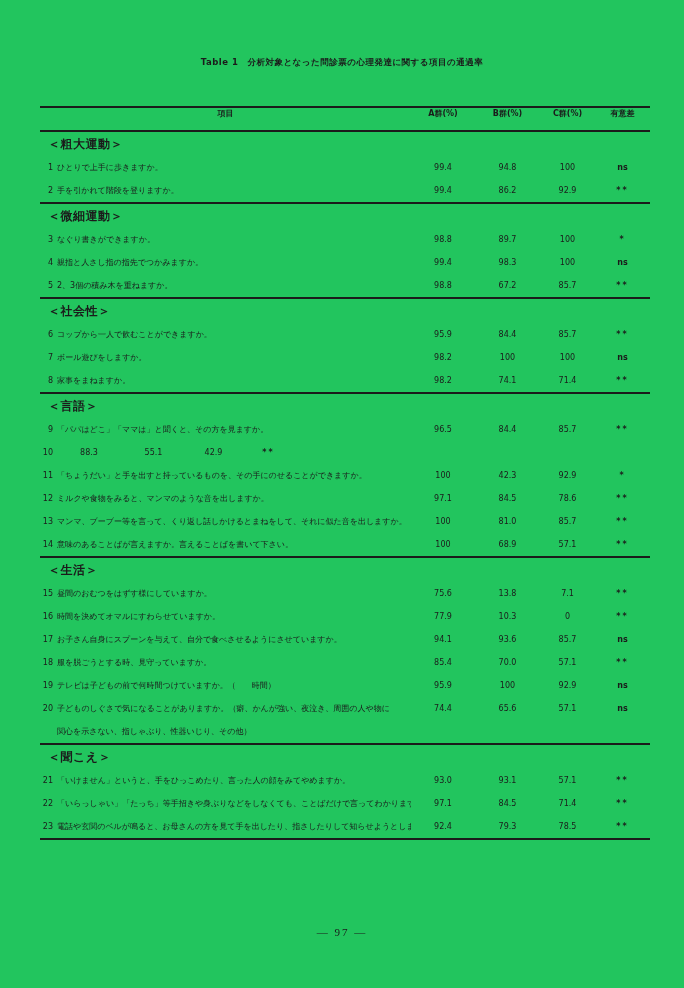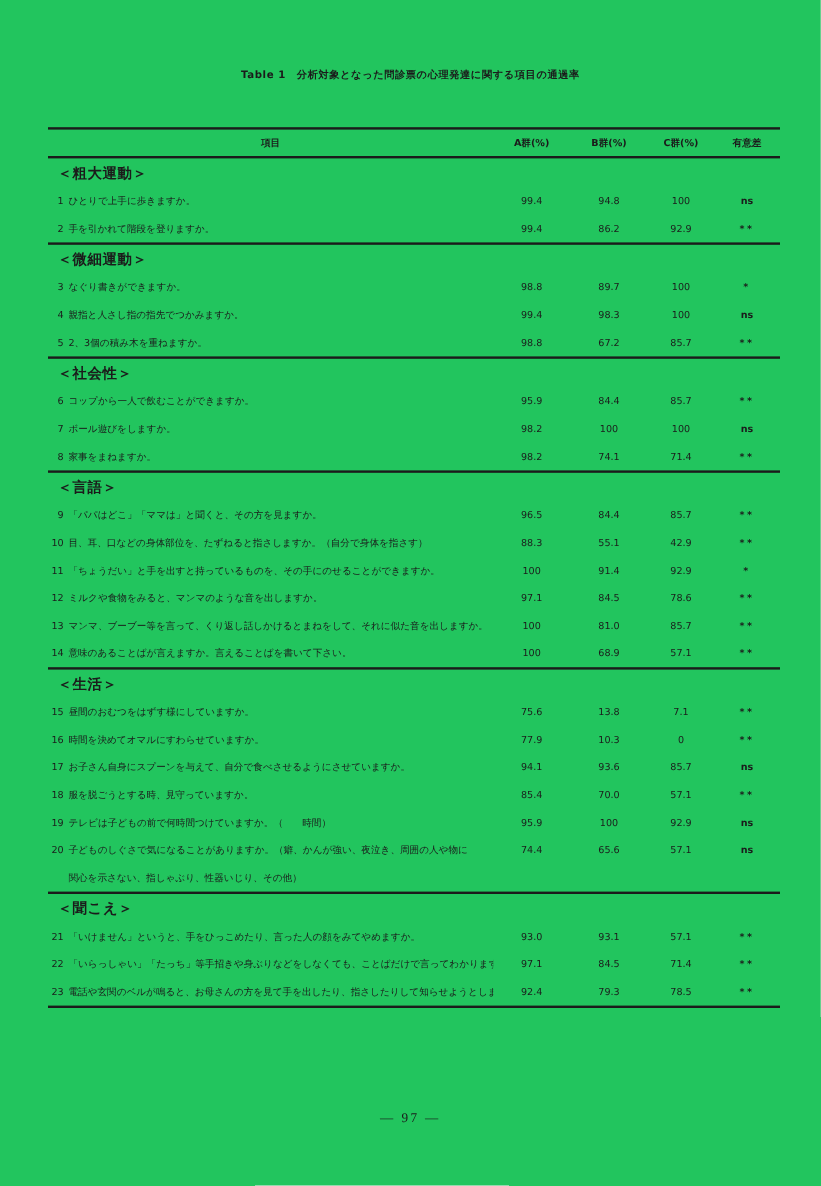--- a/index.html
+++ b/index.html
@@ -8,21 +8,21 @@
     width:684px; height:988px; background:#22c55e; position:relative;
     font-family:"DejaVu Sans", sans-serif; color:#1b1b1b; overflow:hidden;
     margin:0 auto;
   }
   .title {
     padding-top:57px; text-align:center;
     font-size:8.5px; font-weight:bold; letter-spacing:0.5px;
   }
   .table-wrap { margin:37px 34px 0 40px; border-top:2px solid #1b1b1b; }
   .thead {
-    display:flex; align-items:center; height:24px;
+    display:flex; height:24px;
     border-bottom:2px solid #1b1b1b; font-size:8px; font-weight:bold;
   }
   .col-item { flex:1; min-width:0; }
   .thead .col-item { text-align:center; }
   .col-a { width:64px; text-align:center; flex-shrink:0; }
   .col-b { width:65px; text-align:center; flex-shrink:0; }
   .col-c { width:55px; text-align:center; flex-shrink:0; }
   .col-sig { width:55px; text-align:center; flex-shrink:0; }
   .section { border-bottom:2px solid #1b1b1b; }
   .section-name {
@@ -136,31 +136,30 @@
           <div class="row">
             <div class="no">9</div>
             <div class="text">「パパはどこ」「ママは」と聞くと、その方を見ますか。</div>
             <div class="col-a">96.5</div>
             <div class="col-b">84.4</div>
             <div class="col-c">85.7</div>
             <div class="col-sig sig">**</div>
           </div>
           <div class="row">
             <div class="no">10</div>
-            <div class="text">目、耳、口などの身体部位を、たずねると指さしますか。（自分で身体を指さす）</div>
             <div class="col-a">88.3</div>
             <div class="col-b">55.1</div>
             <div class="col-c">42.9</div>
             <div class="col-sig sig">**</div>
           </div>
           <div class="row">
             <div class="no">11</div>
             <div class="text">「ちょうだい」と手を出すと持っているものを、その手にのせることができますか。</div>
             <div class="col-a">100</div>
-            <div class="col-b">91.4</div>
+            <div class="col-b">42.3</div>
             <div class="col-c">92.9</div>
             <div class="col-sig sig">*</div>
           </div>
           <div class="row">
             <div class="no">12</div>
             <div class="text">ミルクや食物をみると、マンマのような音を出しますか。</div>
             <div class="col-a">97.1</div>
             <div class="col-b">84.5</div>
             <div class="col-c">78.6</div>
             <div class="col-sig sig">**</div>

